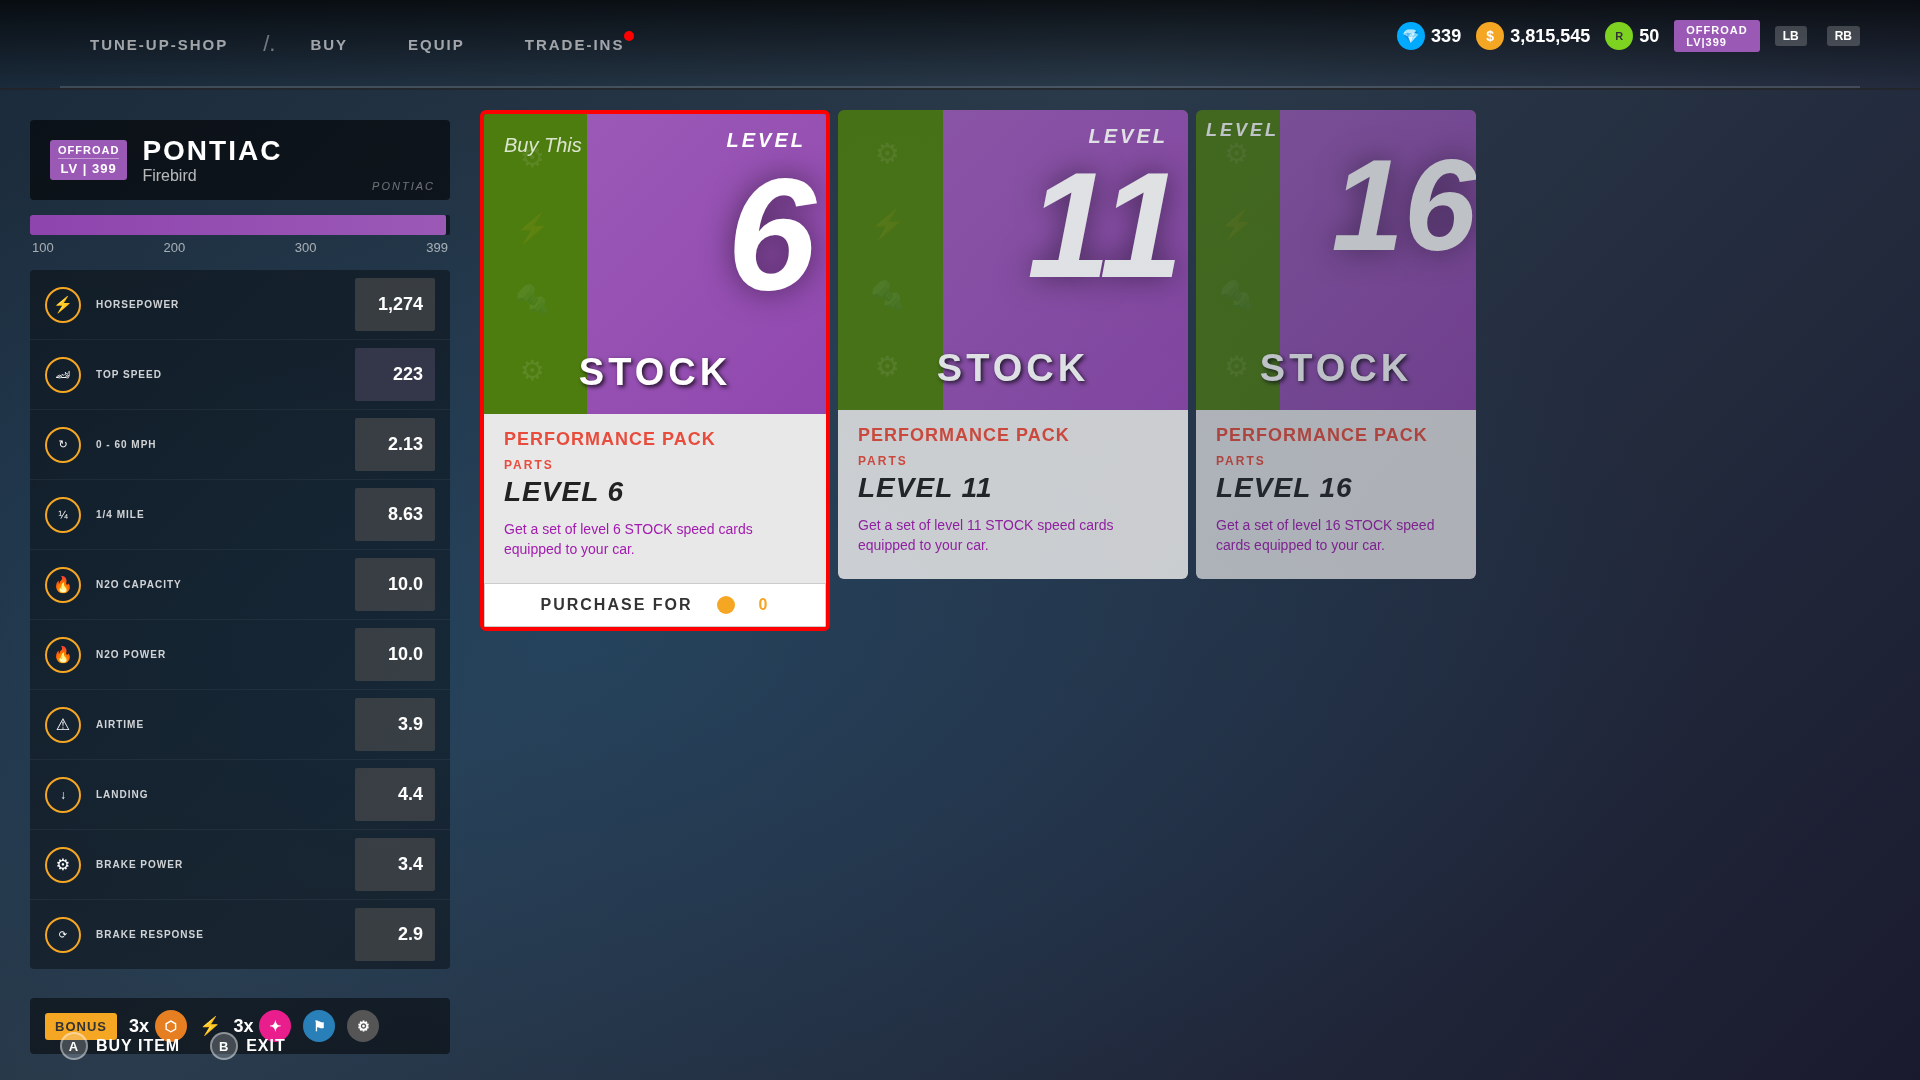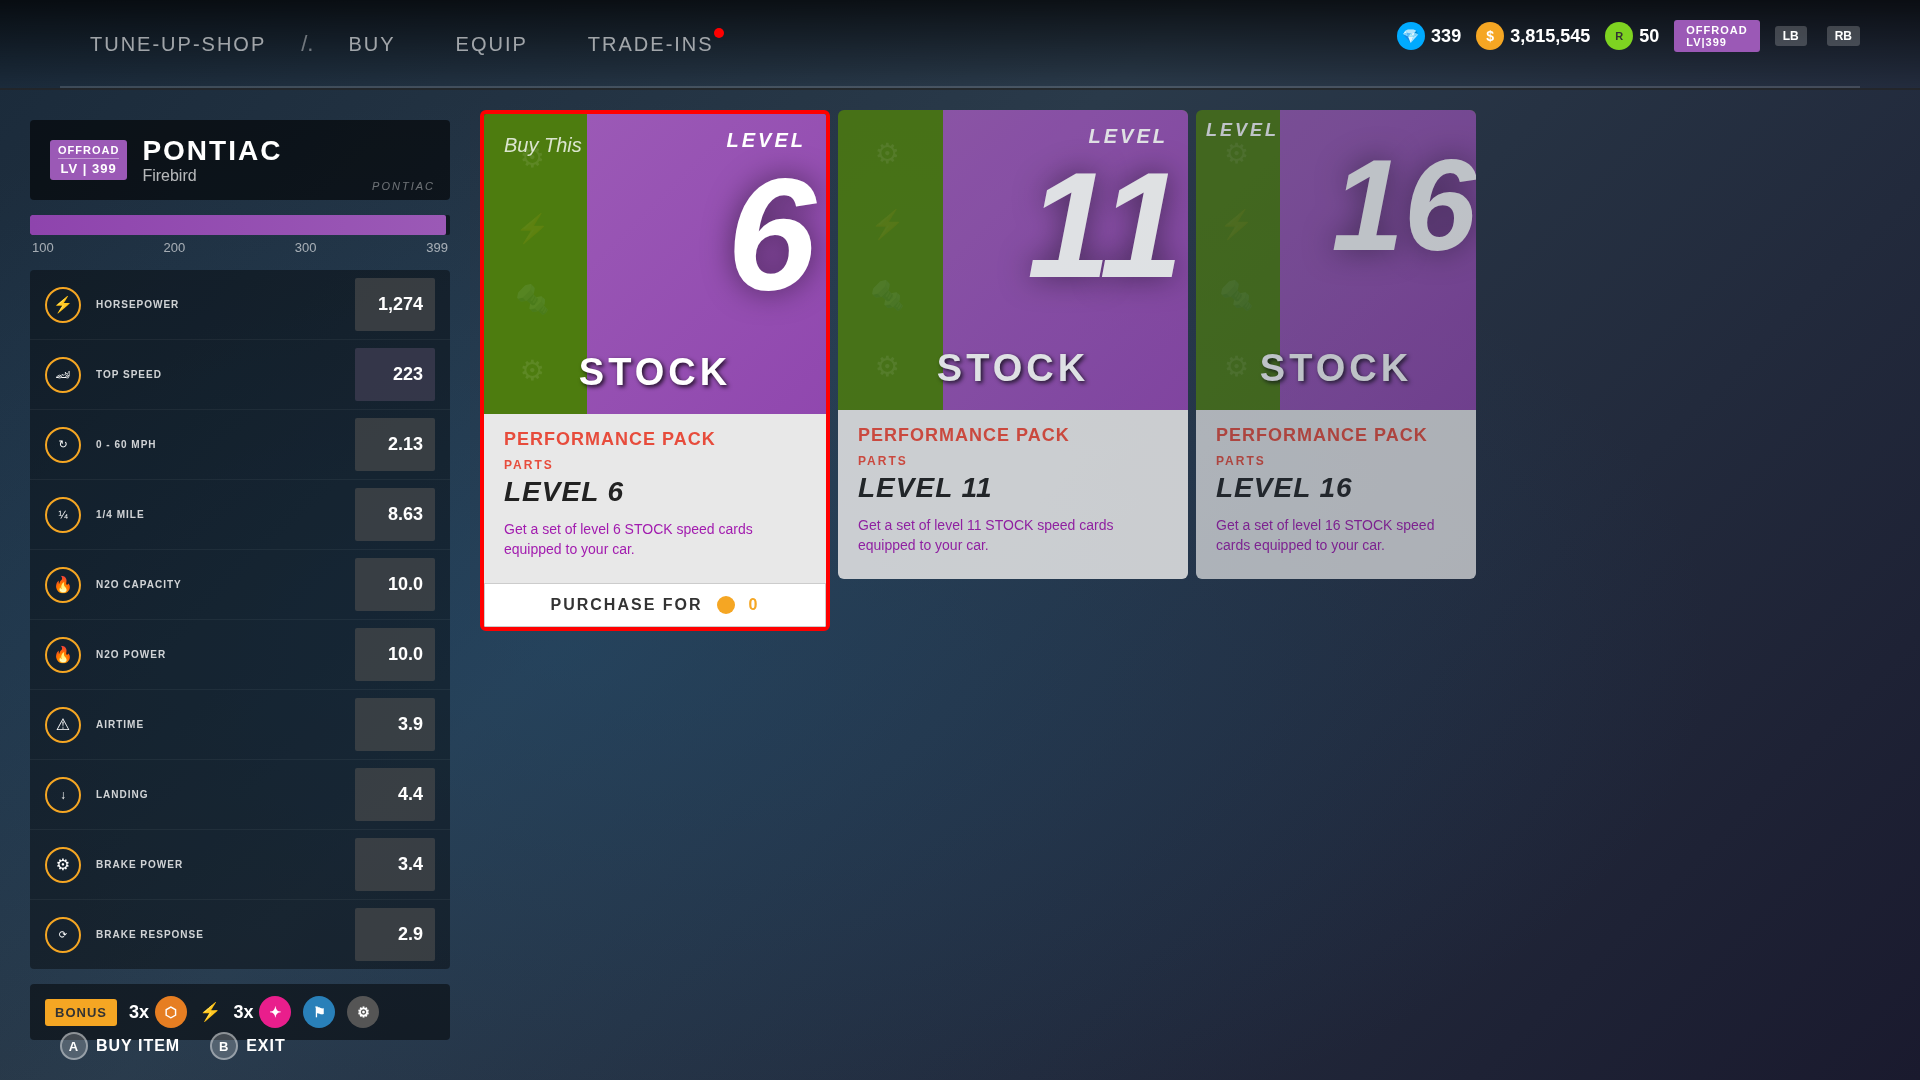--- a/index.html
+++ b/index.html
@@ -33,22 +33,22 @@
       right: 0;
       height: 90px;
       display: flex;
       align-items: center;
       padding: 0 60px;
       background: linear-gradient(to bottom, rgba(0,0,0,0.7) 0%, transparent 100%);
       border-bottom: 2px solid rgba(255,255,255,0.1);
       gap: 0;
     }
     .nav-item {
-      font-size: 20px;
-      font-weight: 400;
+      font-size: 15px;
+      font-weight: 700;
       letter-spacing: 2px;
       color: rgba(255,255,255,0.6);
       padding: 0 30px;
       cursor: pointer;
       text-transform: uppercase;
       position: relative;
     }
     .nav-item.active {
       color: white;
       border: 3px solid red;
@@ -264,21 +264,21 @@
       min-width: 80px;
       text-align: right;
       border-radius: 2px;
     }
     .stat-value.highlighted {
       background: rgba(60,60,80,0.8);
     }
 
     
     .bonus-bar {
-      margin-top: 15px;
+      margin-top: 29px;
       background: rgba(0,0,0,0.5);
       border-radius: 4px;
       padding: 12px 15px;
       display: flex;
       align-items: center;
       gap: 12px;
     }
     .bonus-label {
       background: #f5a623;
       color: #333;
@@ -499,21 +499,21 @@
       border: 1px solid #ccc;
       padding: 12px 20px;
       text-align: center;
       font-size: 16px;
       font-weight: 700;
       color: #333;
       letter-spacing: 2px;
       display: flex;
       align-items: center;
       justify-content: center;
-      gap: 14px;
+      gap: 24px;
     }
     .purchase-coin {
       width: 18px;
       height: 18px;
       background: #f5a623;
       border-radius: 50%;
       display: inline-block;
     }
     .purchase-amount {
       color: #f5a623;

